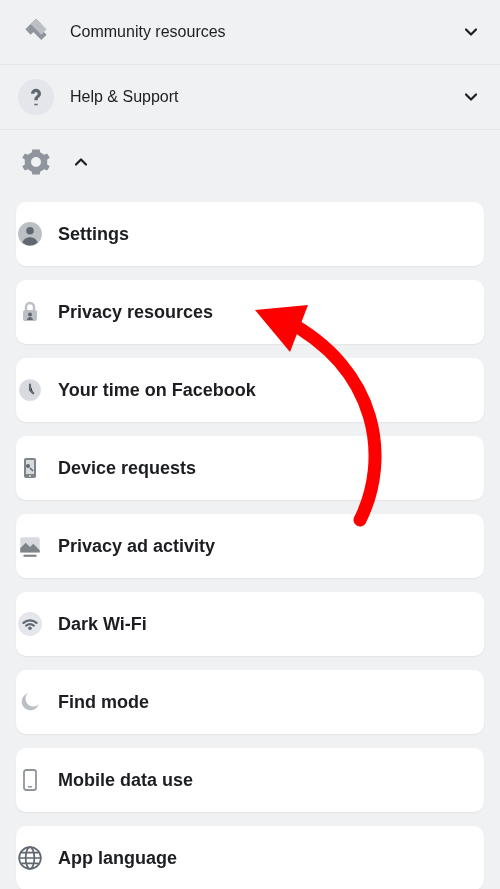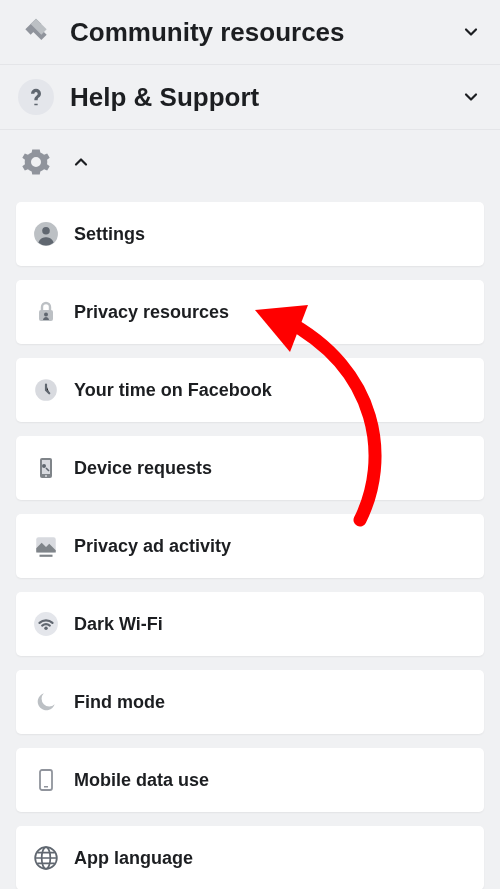--- a/index.html
+++ b/index.html
@@ -19,30 +19,30 @@
       cursor: pointer;
     }
     .header-row .icon-wrap {
       width: 36px; height: 36px;
       border-radius: 50%;
       display: flex; align-items: center; justify-content: center;
       margin-right: 16px;
       flex-shrink: 0;
     }
     .header-row .label {
-      font-size: 26px;
-      font-weight: 700;
+      font-size: 16px;
+      font-weight: 400;
       flex: 1;
     }
     .chev { width: 22px; height: 22px; display:flex; align-items:center; justify-content:center;}
     .cards { padding: 8px 16px 0 16px; }
     .card {
       background: #ffffff;
-      border-radius: 5px;
-      padding: 18px 16px;
+      border-radius: 10px;
+      padding: 18px 0;
       display: flex;
       align-items: center;
       margin-bottom: 14px;
       box-shadow: 0 1px 2px rgba(0,0,0,0.06);
       cursor: pointer;
     }
     .card .card-icon {
       width: 28px; height: 28px;
       margin-right: 14px;
       display:flex; align-items:center; justify-content:center;

